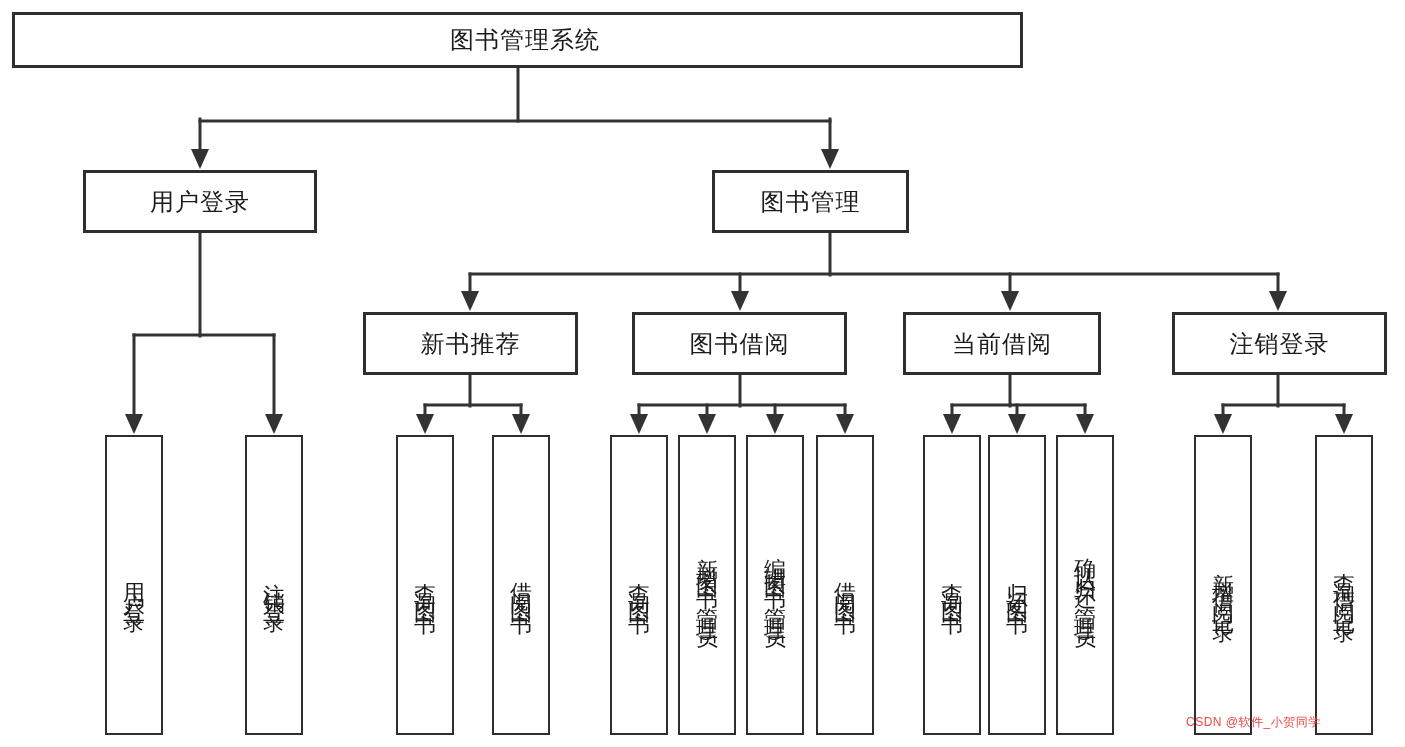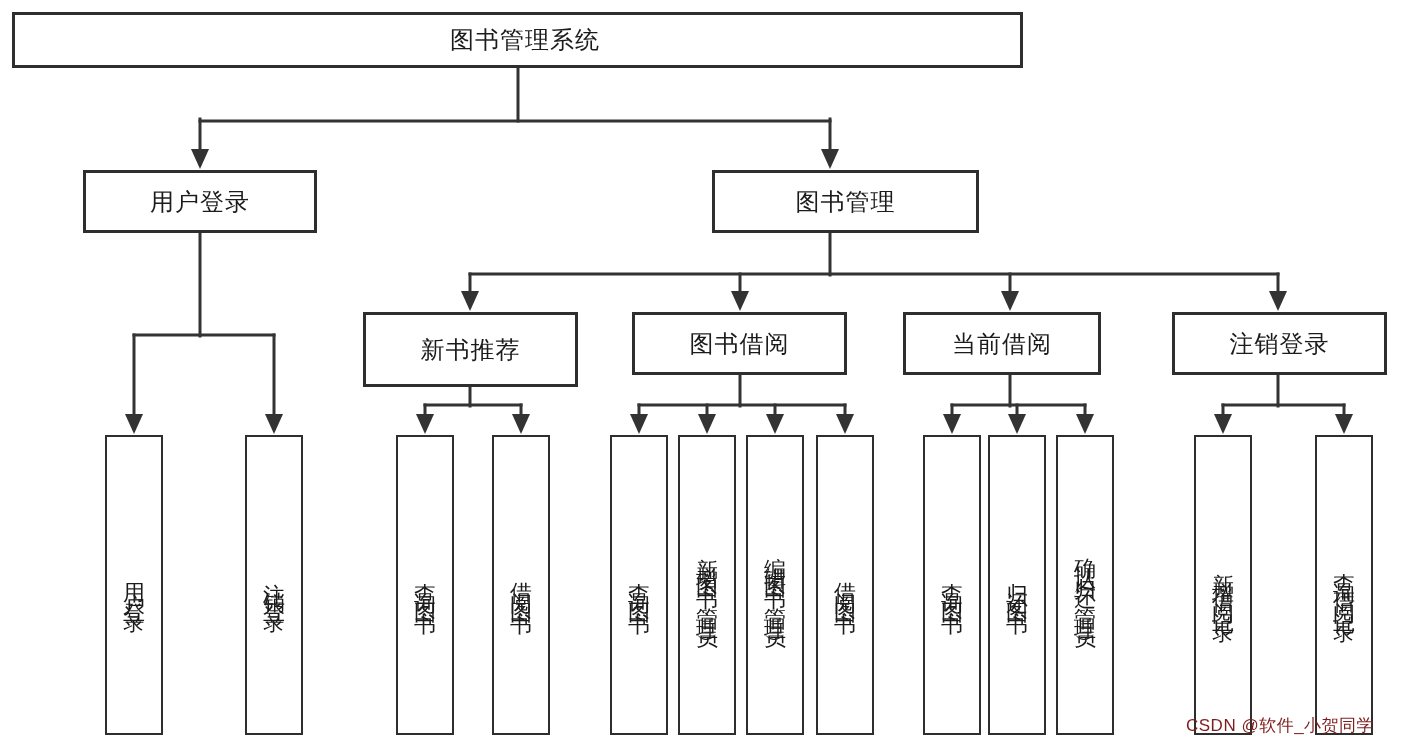--- a/index.html
+++ b/index.html
@@ -51,22 +51,22 @@
   .vnode .vtext {
     writing-mode: vertical-rl;
     text-orientation: mixed;
     letter-spacing: 10px;
     line-height: 1;
     white-space: nowrap;
   }
   
   #n-root  { left: 12px;   top: 12px;  width: 1011px; height: 56px; padding-left: 15px; }
   #n-login { left: 83px;   top: 170px; width: 234px;  height: 63px; }
-  #n-mgmt  { left: 712px;  top: 170px; width: 267px;  height: 63px; }
-  #n-l3-0  { left: 363px;  top: 312px; width: 215px;  height: 75px; }
+  #n-mgmt  { left: 712px;  top: 170px; width: 197px;  height: 63px; }
+  #n-l3-0  { left: 363px;  top: 312px; width: 215px;  height: 63px; }
   #n-l3-1  { left: 632px;  top: 312px; width: 215px;  height: 63px; }
   #n-l3-2  { left: 903px;  top: 312px; width: 198px;  height: 63px; }
   #n-l3-3  { left: 1172px; top: 312px; width: 215px;  height: 63px; }
   
   #lf-0  { left: 105px;  }
   #lf-1  { left: 245px;  }
   #lf-2  { left: 396px;  }
   #lf-3  { left: 492px;  }
   #lf-4  { left: 610px;  }
   #lf-5  { left: 678px;  }
@@ -74,22 +74,22 @@
   #lf-7  { left: 816px;  }
   #lf-8  { left: 923px;  }
   #lf-9  { left: 988px;  }
   #lf-10 { left: 1056px; }
   #lf-11 { left: 1194px; }
   #lf-12 { left: 1315px; }
   .watermark {
     position: absolute;
     left: 1186px;
     top: 714px;
-    font-size: 17px;
-    color: #7f1d1d;
+    font-size: 12px;
+    color: #ef4444;
     letter-spacing: 0.5px;
     white-space: nowrap;
   }
 </style>
 </head>
 <body>
 
 <div class="canvas">
 
   <svg class="connectors" viewBox="0 0 1405 747" xmlns="http://www.w3.org/2000/svg">

